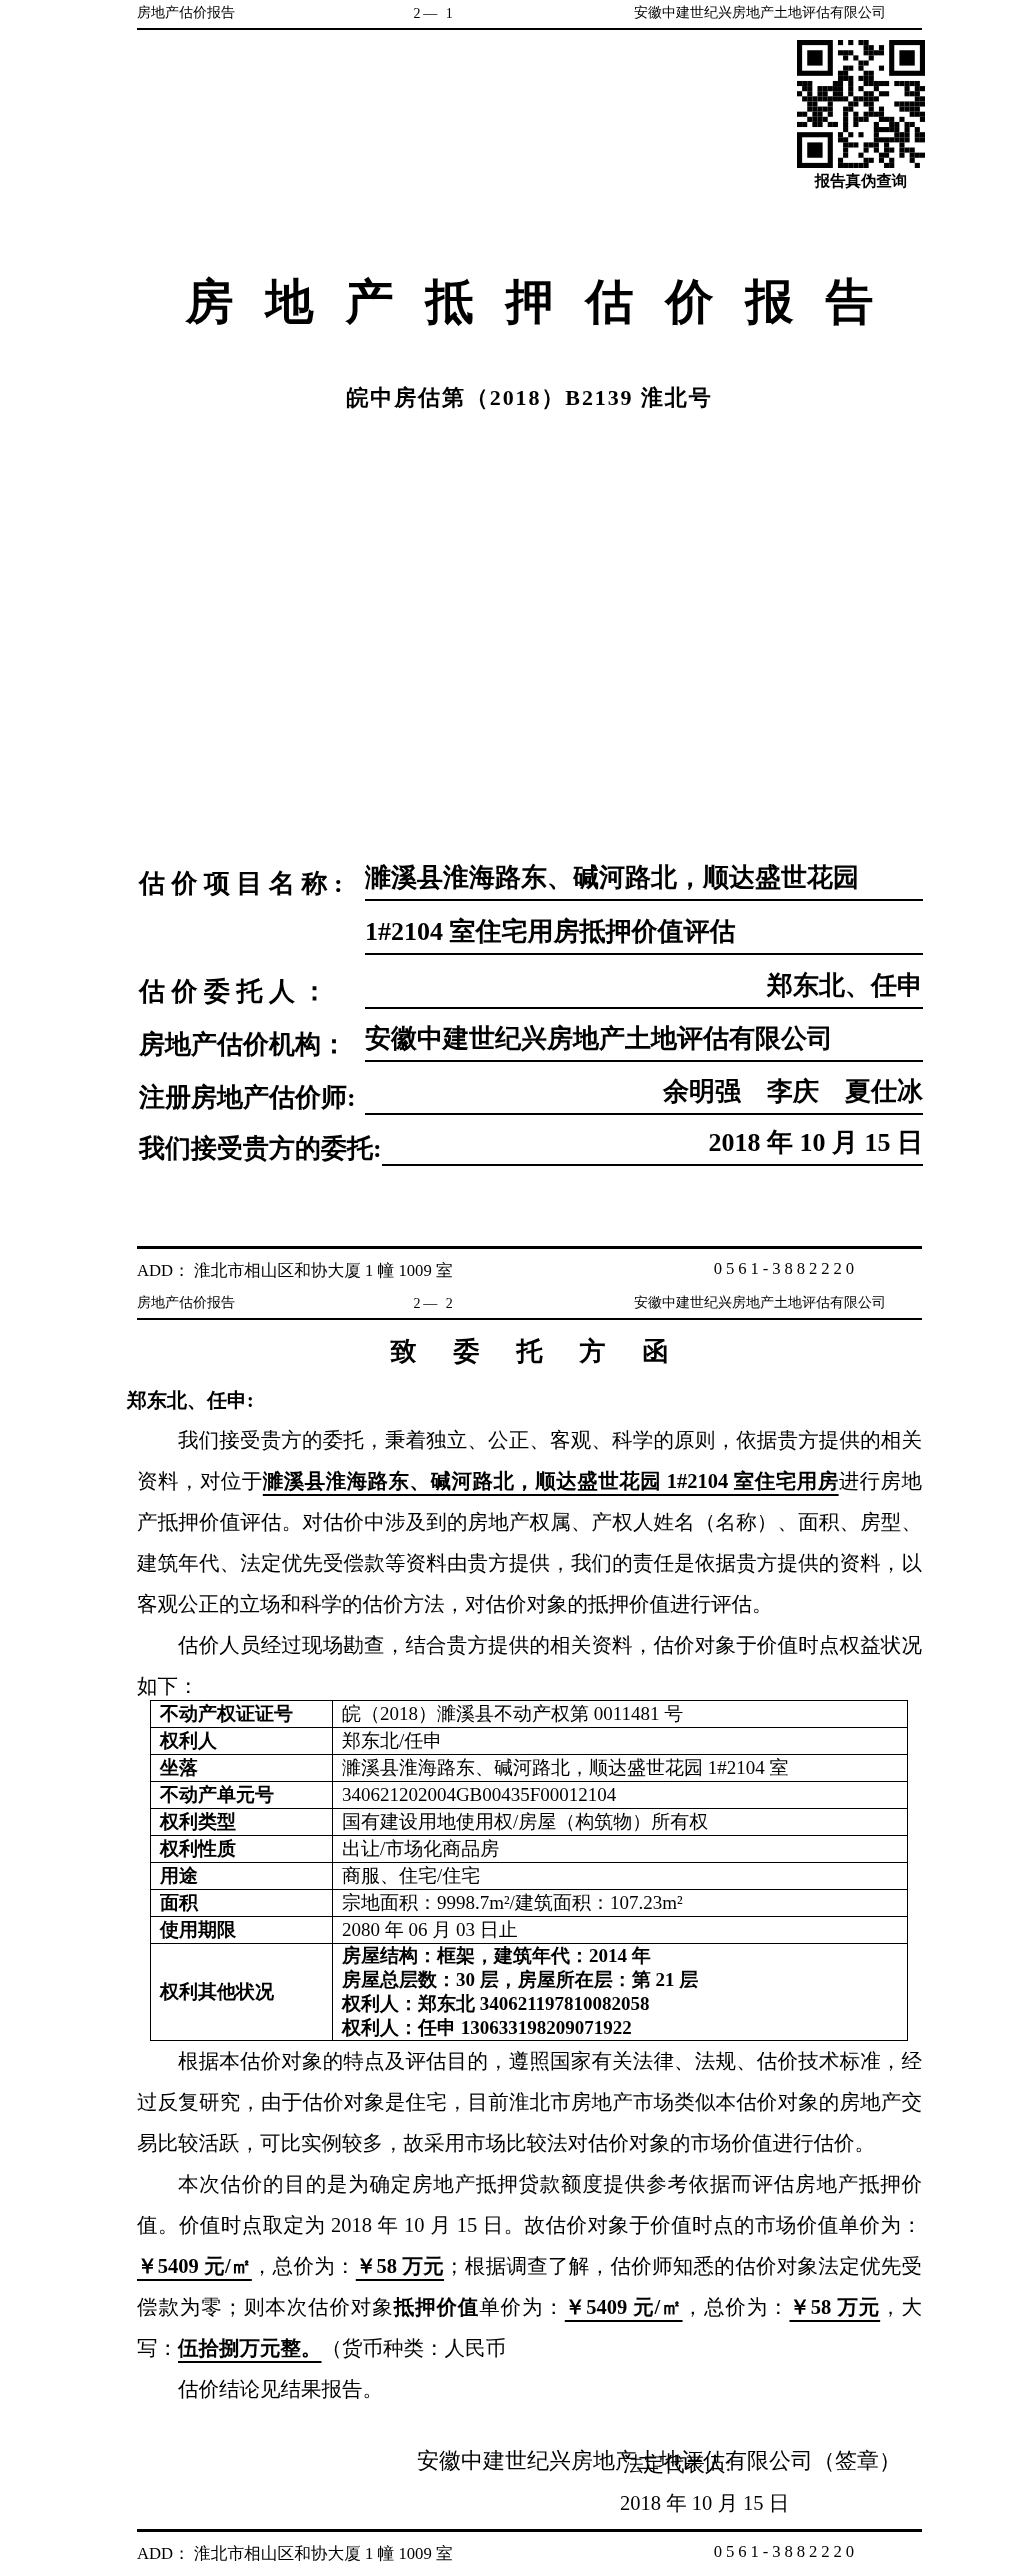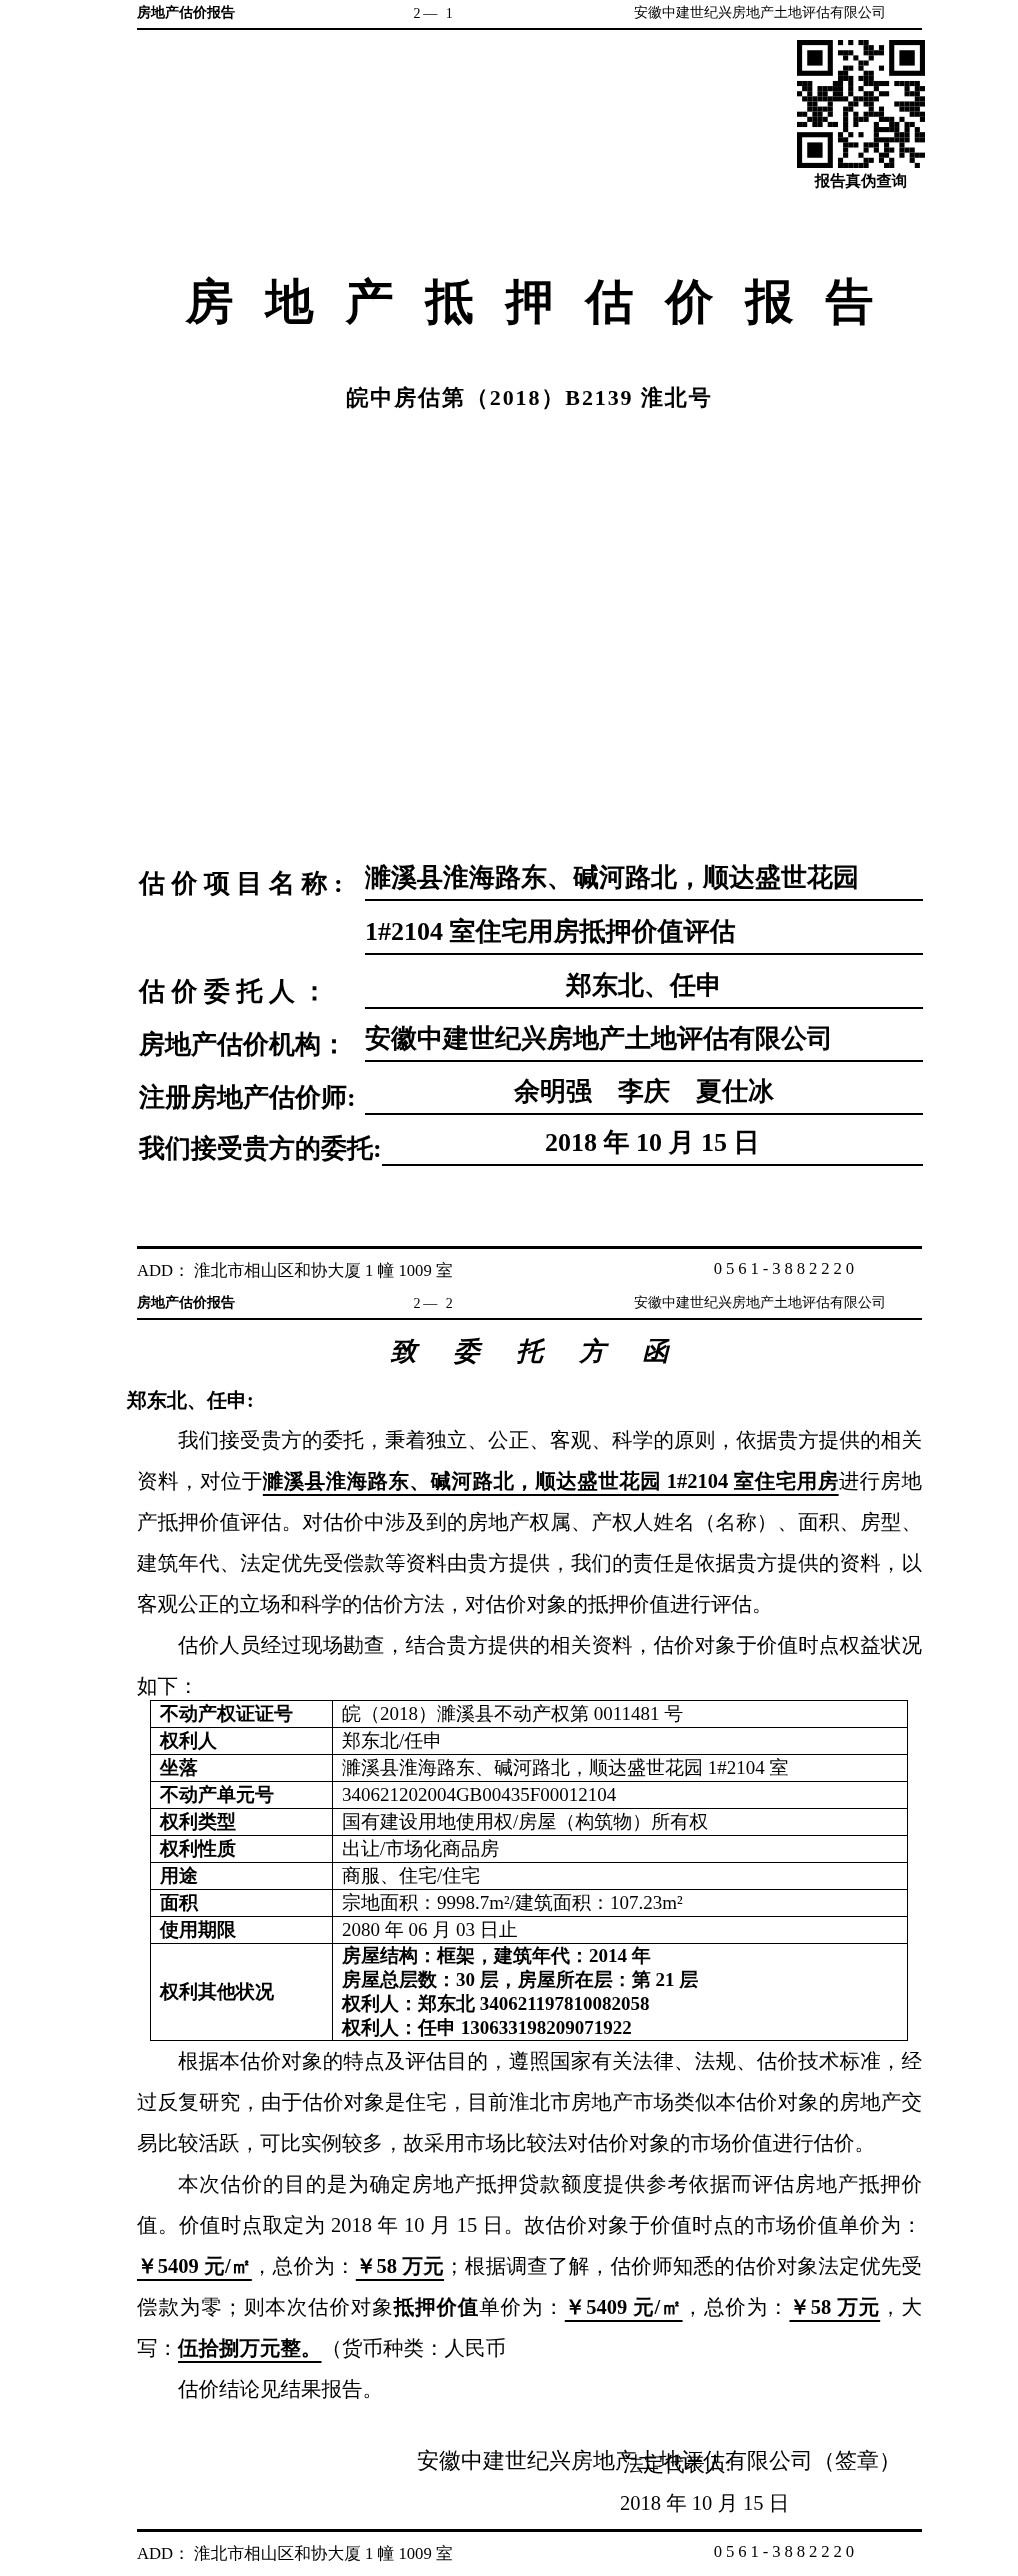--- a/index.html
+++ b/index.html
@@ -2,21 +2,21 @@
 <html style="font-size:10.3px"><head>
 <meta charset="utf-8">
 <style>
   html,body{margin:0;padding:0;background:#fff;}
   .doc{position:relative;width:1019px;height:2576px;background:#fff;color:#000;
        font-family:"Liberation Serif","DejaVu Serif",serif;overflow:hidden;}
 
   
   .hdr{position:absolute;left:137px;width:785px;display:flex;align-items:flex-end;
        border-bottom:2.6px solid #000;font-size:14px;padding-bottom:5.8px;}
-  .hdr .hl{flex:0 0 auto;font-weight:bold;}
+  .hdr .hl{flex:0 0 auto;}
   .hdr .hc{flex:1;text-align:center;letter-spacing:2.6px;}
   .hdr .hr{flex:0 0 auto;padding-right:36px;}
   .h1{top:3.9px;}
   .h2{top:1294px;}
 
   
   .qr-wrap{position:absolute;top:40px;right:94px;width:128px;}
   .qr-code{width:128px;height:128px;}
   .qr-caption{margin-top:3.2px;font-size:15.4px;font-weight:bold;text-align:center;
               font-family:"Liberation Sans","DejaVu Sans",sans-serif;}
@@ -24,33 +24,33 @@
   
   .title{position:absolute;top:270px;left:137px;width:785px;text-align:center;
          font-size:48px;font-weight:bold;letter-spacing:32px;text-indent:32px;white-space:nowrap;}
   .rno{position:absolute;top:383px;left:137px;width:785px;text-align:center;
        font-size:22px;font-weight:bold;letter-spacing:1.9px;}
 
   .frow{position:absolute;left:139px;width:784px;display:flex;align-items:flex-end;
         font-weight:bold;font-size:26px;}
   .frow .lab{flex:0 0 226px;white-space:pre;}
   .frow .val{flex:1;border-bottom:2.6px solid #000;padding-bottom:3.9px;white-space:nowrap;}
-  .v-c{text-align:center;}
+  .v-c{text-align:right;}
   .fr1{top:860px;} .fr1b{top:914px;} .fr2{top:968px;} .fr3{top:1021px;}
   .fr4{top:1074px;} .fr5{top:1125px;}
 
   
   .pfooter{position:absolute;left:137px;width:785px;border-top:3.2px solid #000;
            padding-top:10.3px;display:flex;justify-content:space-between;font-size:16.7px;}
   .pfooter .ph{letter-spacing:3.9px;margin-right:64px;}
   .f1{top:1246px;} .f2{top:2529px;}
 
   
   .ltitle{position:absolute;top:1334px;left:137px;width:785px;text-align:center;
-          font-size:26px;font-weight:bold;letter-spacing:37px;text-indent:37px;font-style:italic;}
+          font-size:26px;font-weight:bold;letter-spacing:37px;text-indent:37px;}
   .salut{position:absolute;top:1387px;left:127px;font-size:20px;font-weight:bold;}
   .body1{position:absolute;top:1420px;left:137px;width:785px;}
   .body2{position:absolute;top:2041px;left:137px;width:785px;}
   .body1 p,.body2 p{margin:0;font-size:20.5px;line-height:41px;text-align:justify;
                     text-indent:41px;}
   .bu{font-weight:bold;text-decoration:underline;text-decoration-thickness:1.9px;text-underline-offset:5.8px;}
   .bb{font-weight:bold;}
 
   
   .ptable{position:absolute;top:1700px;left:150px;width:758px;border-collapse:collapse;

